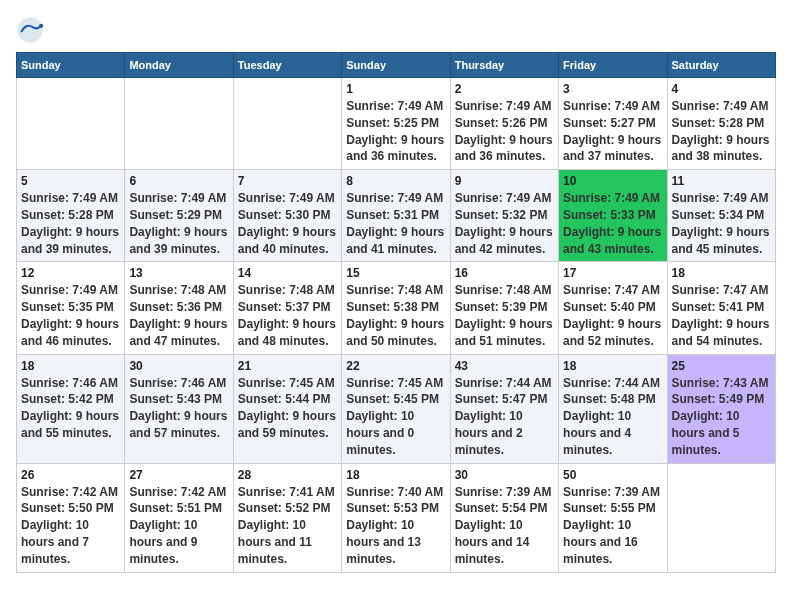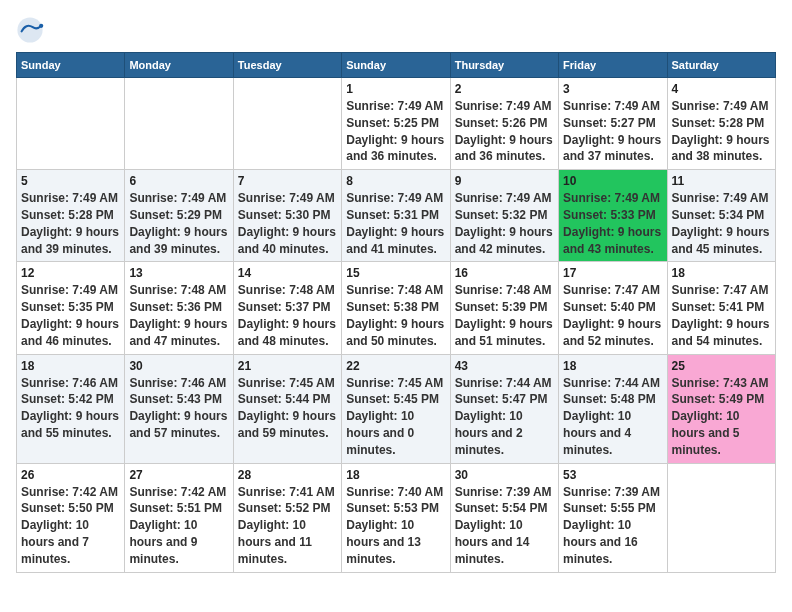--- a/index.html
+++ b/index.html
@@ -266,21 +266,21 @@
           <div class="day-info" style="white-space: pre-line;">Sunrise: 7:44 AM
 Sunset: 5:47 PM
 Daylight: 10 hours and 2 minutes.</div>
         </td>
         <td style="background: rgb(240, 244, 248);">
           <div class="day-number">18</div>
           <div class="day-info" style="white-space: pre-line;">Sunrise: 7:44 AM
 Sunset: 5:48 PM
 Daylight: 10 hours and 4 minutes.</div>
         </td>
-        <td style="background: #f9a8d4; margin-top: 10px;">
+        <td style="background: #c4b5fd; margin-top: 10px;">
           <div class="day-number">25</div>
           <div class="day-info" style="white-space: pre-line;">Sunrise: 7:43 AM
 Sunset: 5:49 PM
 Daylight: 10 hours and 5 minutes.</div>
         </td>
       </tr>
       <tr>
         <td>
           <div class="day-number">26</div>
           <div class="day-info" style="white-space: pre-line;">Sunrise: 7:42 AM
@@ -305,21 +305,21 @@
 Sunset: 5:53 PM
 Daylight: 10 hours and 13 minutes.</div>
         </td>
         <td>
           <div class="day-number">30</div>
           <div class="day-info" style="white-space: pre-line;">Sunrise: 7:39 AM
 Sunset: 5:54 PM
 Daylight: 10 hours and 14 minutes.</div>
         </td>
         <td>
-          <div class="day-number">53</div>
+          <div class="day-number">50</div>
           <div class="day-info" style="white-space: pre-line;">Sunrise: 7:39 AM
 Sunset: 5:55 PM
 Daylight: 10 hours and 16 minutes.</div>
         </td>
         <td class="empty"></td>
       </tr>
     </tbody>
 </table>
 
 </body></html>

